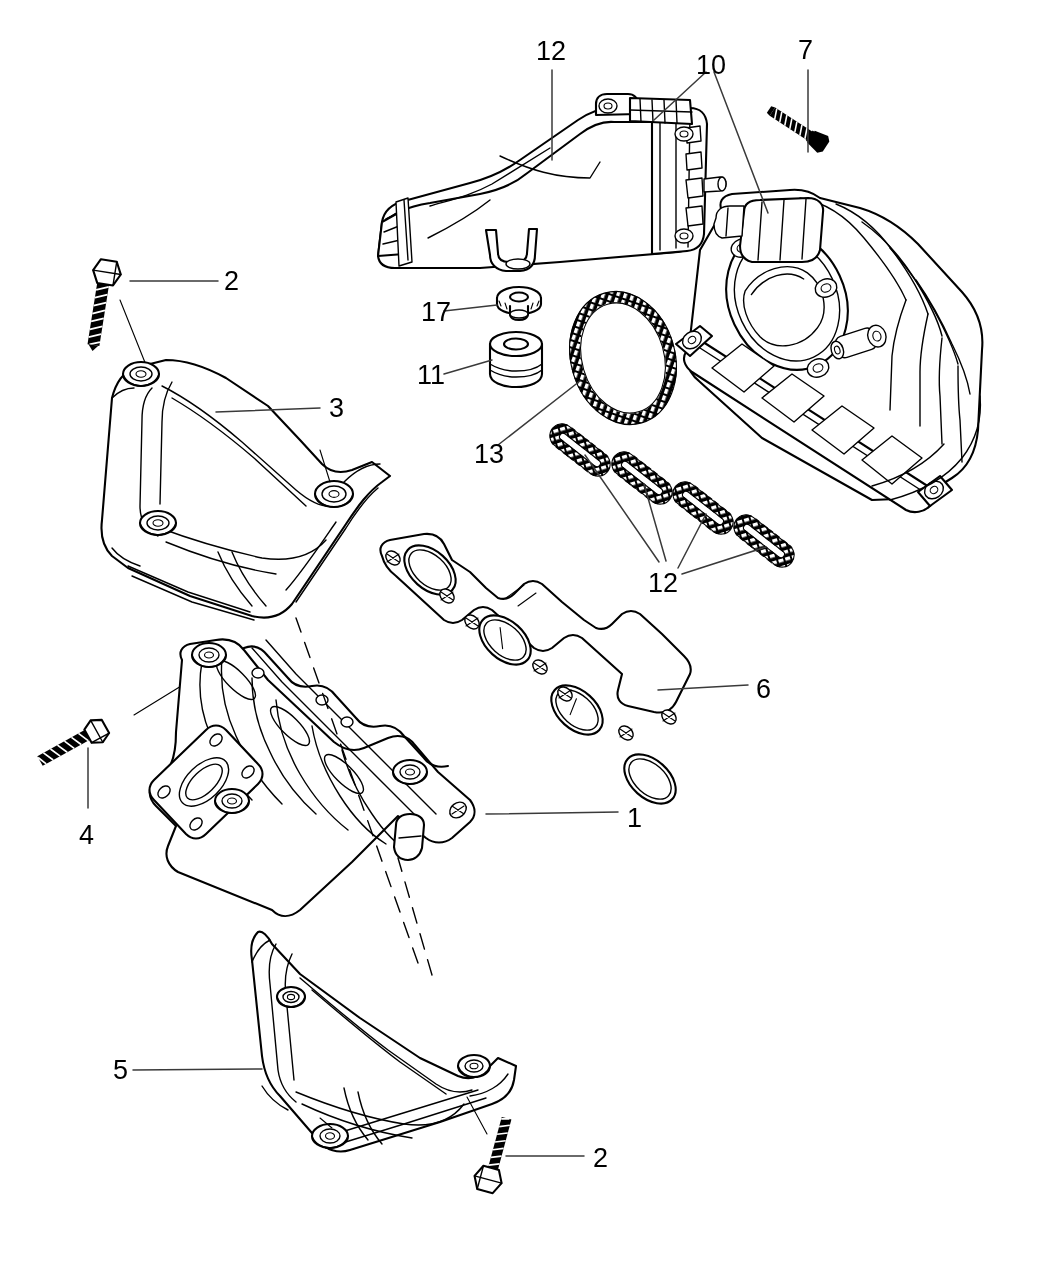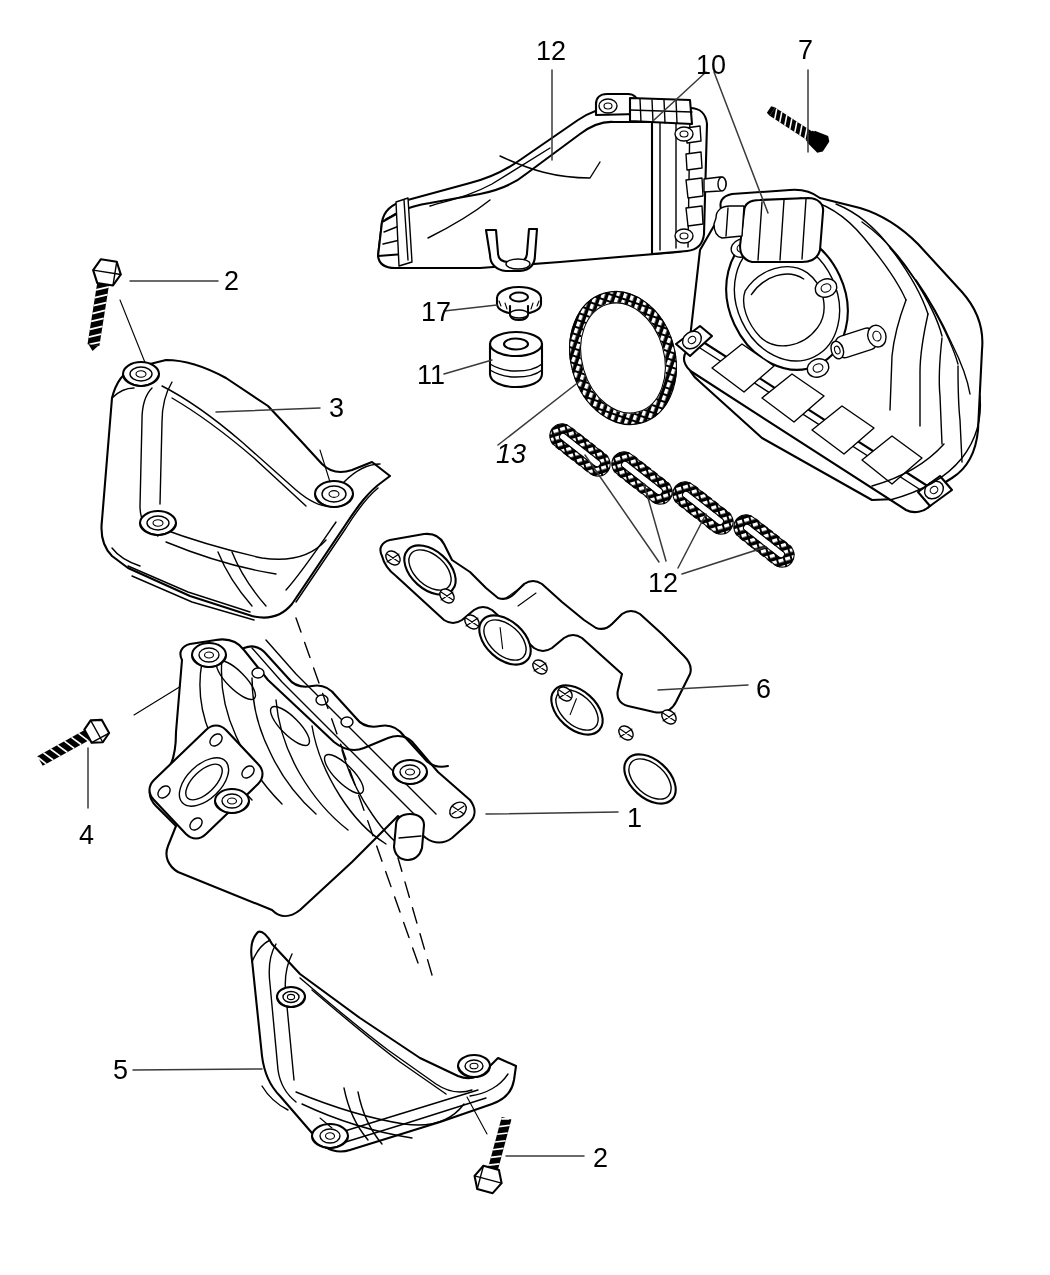--- a/index.html
+++ b/index.html
@@ -572,21 +572,21 @@
   </g>
 </svg>
 
 <div class="callout" style="left:536px;top:38px;">12</div>
 <div class="callout" style="left:696px;top:36px;margin-top:16px;">10</div>
 <div class="callout" style="left:798px;top:37px;">7</div>
 <div class="callout" style="left:224px;top:268px;">2</div>
 <div class="callout" style="left:421px;top:299px;">17</div>
 <div class="callout" style="left:329px;top:395px;">3</div>
 <div class="callout" style="left:417px;top:362px;">11</div>
-<div class="callout" style="left:496px;top:441px;font-style:italic;">13</div>
+<div class="callout" style="left:474px;top:441px;">13</div>
 <div class="callout" style="left:648px;top:570px;">12</div>
 <div class="callout" style="left:756px;top:676px;">6</div>
 <div class="callout" style="left:627px;top:805px;">1</div>
 <div class="callout" style="left:79px;top:822px;">4</div>
 <div class="callout" style="left:113px;top:1057px;">5</div>
 <div class="callout" style="left:593px;top:1145px;">2</div>
 
 </div>
 
 </body></html>

